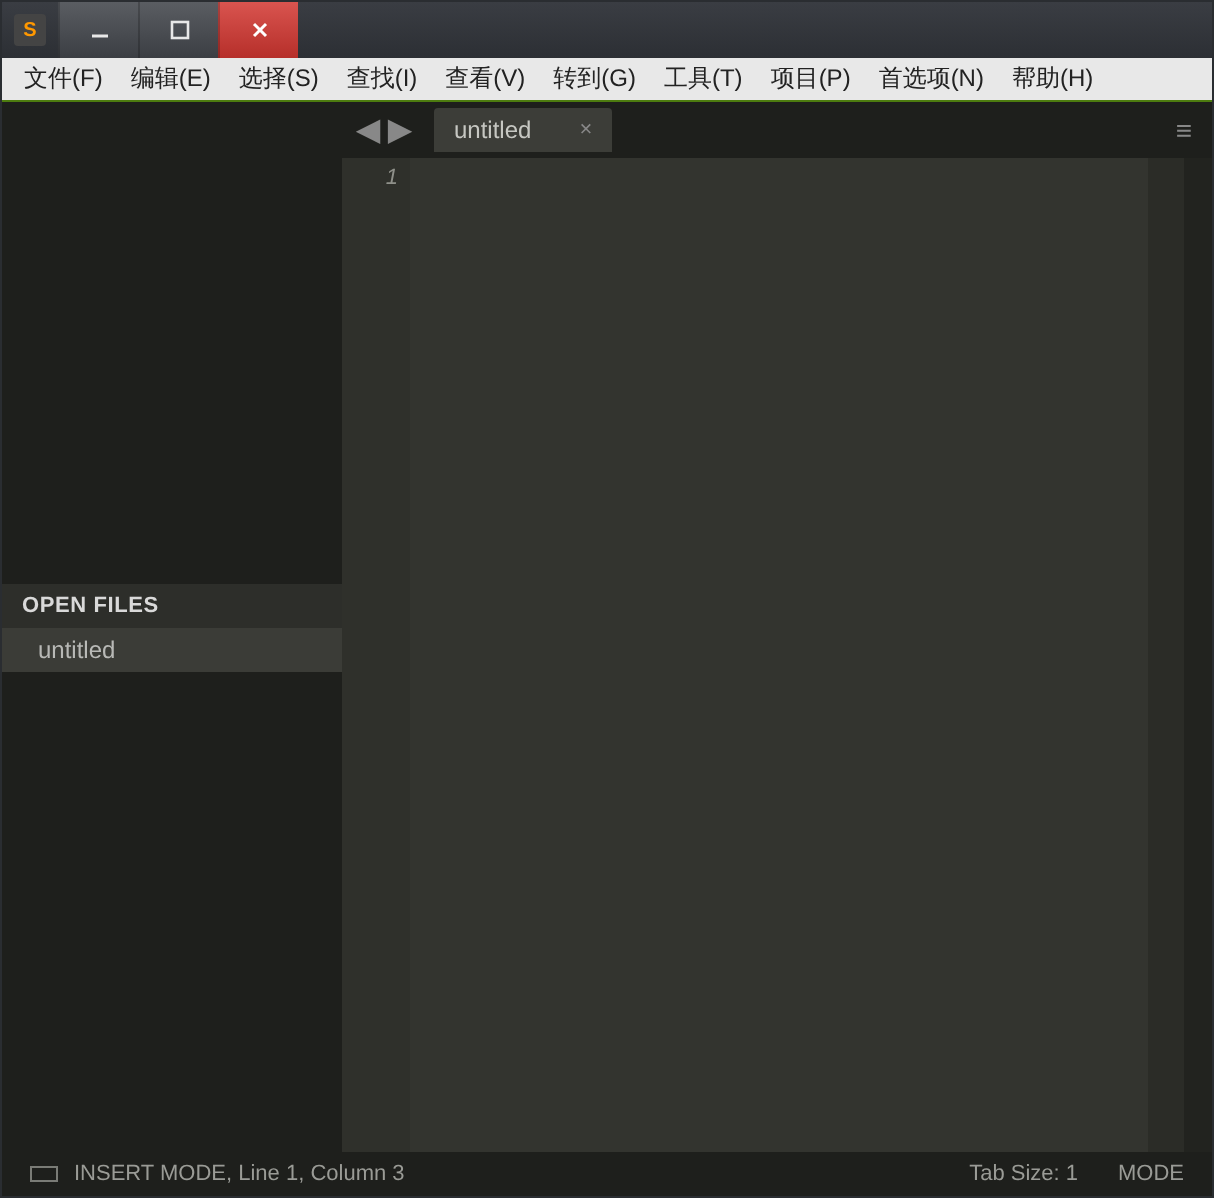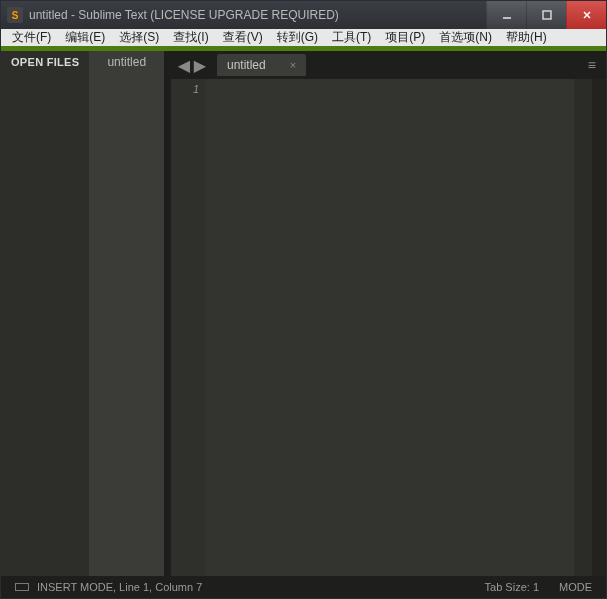--- a/index.html
+++ b/index.html
@@ -9,25 +9,25 @@
   .titlebar { height: 28px; background: linear-gradient(#3a3d43,#2c2f34); display: flex; align-items: center; padding-left: 6px; color: #cfd0d2; font-size: 12px; }
   .titlebar .app-icon { width: 16px; height: 16px; background: #444; margin-right: 6px; display:inline-flex;align-items:center;justify-content:center;color:#ff9800;font-size:10px;font-weight:bold;border-radius:2px;}
   .titlebar .title { flex: 1; color: #b8b9bb; }
   .winbtns { display: flex; height: 100%; }
   .winbtn { width: 40px; display:flex; align-items:center; justify-content:center; border-left:1px solid rgba(0,0,0,.2);}
   .winbtn.min { background: linear-gradient(#5a5d62,#3b3e43); }
   .winbtn.max { background: linear-gradient(#5a5d62,#3b3e43); }
   .winbtn.close { background: linear-gradient(#d9544f,#b62f2a); }
   .winbtn svg { width: 12px; height: 12px; }
   
-  .menubar { height: 22px; background: #e8e8e8; display: flex; align-items: center; padding: 0 4px; font-size: 12px; color: #222; border-bottom:5px solid #4d7c0f; }
+  .menubar { height: 22px; background: #e8e8e8; display: flex; align-items: center; padding: 0 4px; font-size: 12px; color: #222; border-bottom:1px solid #4d7c0f; }
   .menubar .menuitem { padding: 2px 7px; cursor: default; }
   
   .main { flex: 1; display: flex; background: #272822; min-height:0; }
-  .sidebar { width: 170px; background: #1e1f1c; display:flex; flex-direction:row; }
+  .sidebar { width: 170px; background: #1e1f1c; display:flex; flex-direction:column;justify-content:center; }
   .sidebar-header { background: #2d2e2a; color:#d9d9d9; font-size:11px; font-weight:bold; padding:5px 10px; letter-spacing:.3px; }
   .openfile { color:#b8b9b6; font-size:12px; padding:4px 18px; background:#3b3c37; cursor:default; }
   .editor-wrap { flex:1; display:flex; flex-direction:column; min-width:0; }
   .tabbar { height: 28px; background: #1e1f1c; display:flex; align-items:center; }
   .navbtns { display:flex; gap:2px; padding:0 6px; }
   .navbtn { width:14px;height:14px;display:inline-flex;align-items:center;justify-content:center;color:#888;}
   .tab { background:#3c3d38; color:#c6c7c2; font-size:12px; padding:4px 10px; display:flex; align-items:center; gap:24px; margin-left:4px; border-radius:2px 2px 0 0; }
   .tab .close-x { color:#888; font-size:11px; }
   .tabbar .spacer { flex:1; }
   .menuicon { padding:0 10px; color:#888; font-size:14px; }
@@ -42,21 +42,20 @@
   .statusbar .status-left .rect { width:14px;height:8px;border:1px solid #7a7b76; }
   .statusbar .flexsp { flex:1; }
 </style>
 </head>
 <body>
 
 <div class="window">
 
   <div class="titlebar">
     <span class="app-icon">S</span>
-    <span class="title">untitled - Sublime Text (LICENSE UPGRADE REQUIRED)</span>
     <div class="winbtns">
       <div class="winbtn min">
         <svg viewBox="0 0 12 12">
             <line x1="2" y1="9" x2="10" y2="9" stroke="#e8e8e8" stroke-width="1.5"></line>
           </svg>
       </div>
       <div class="winbtn max">
         <svg viewBox="0 0 12 12">
             <rect x="2" y="2" width="8" height="8" fill="none" stroke="#e8e8e8" stroke-width="1.3"></rect>
           </svg>
@@ -108,20 +107,20 @@
         <div class="content"></div>
         <div class="minimap"></div>
         <div class="scrollbar"></div>
       </div>
     </div>
   </div>
 
   <div class="statusbar">
     <div class="status-left">
       <span class="rect"></span>
-      <span>INSERT MODE, Line 1, Column 7</span>
+      <span>INSERT MODE, Line 1, Column 3</span>
     </div>
     <div class="flexsp"></div>
     <span>Tab Size: 1</span>
     <span>MODE</span>
   </div>
 
 </div>
 
 </body></html>

